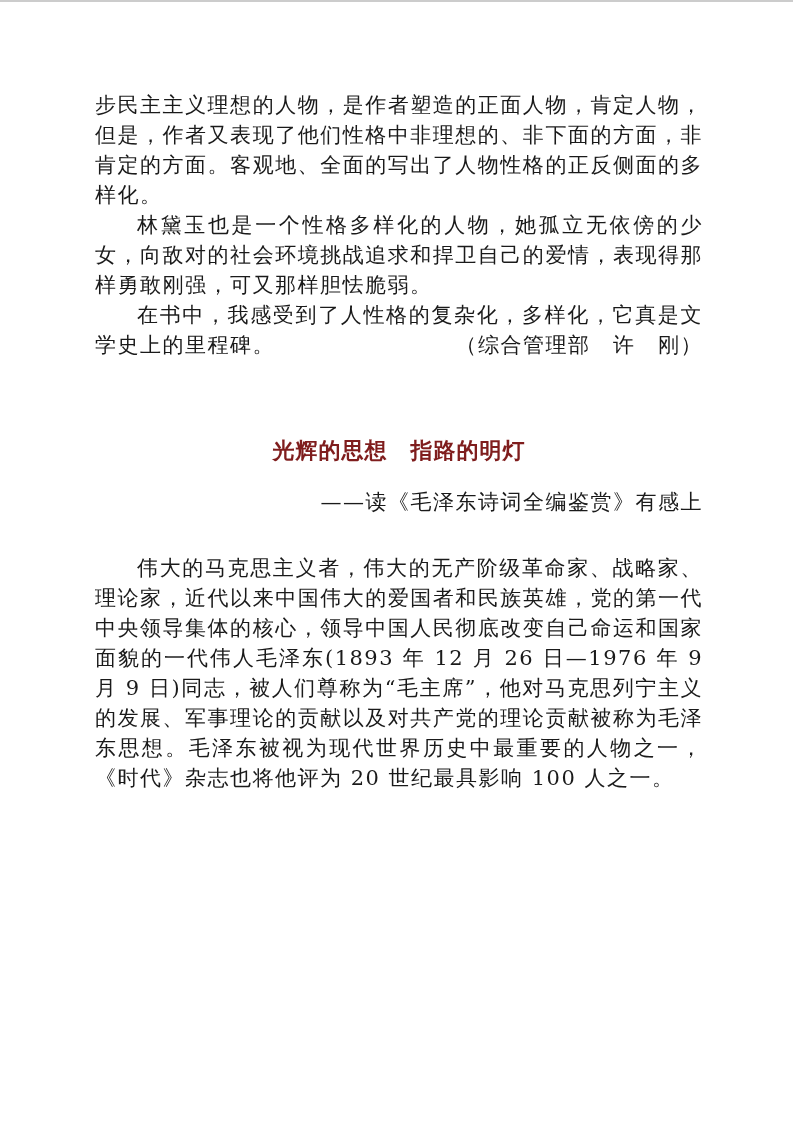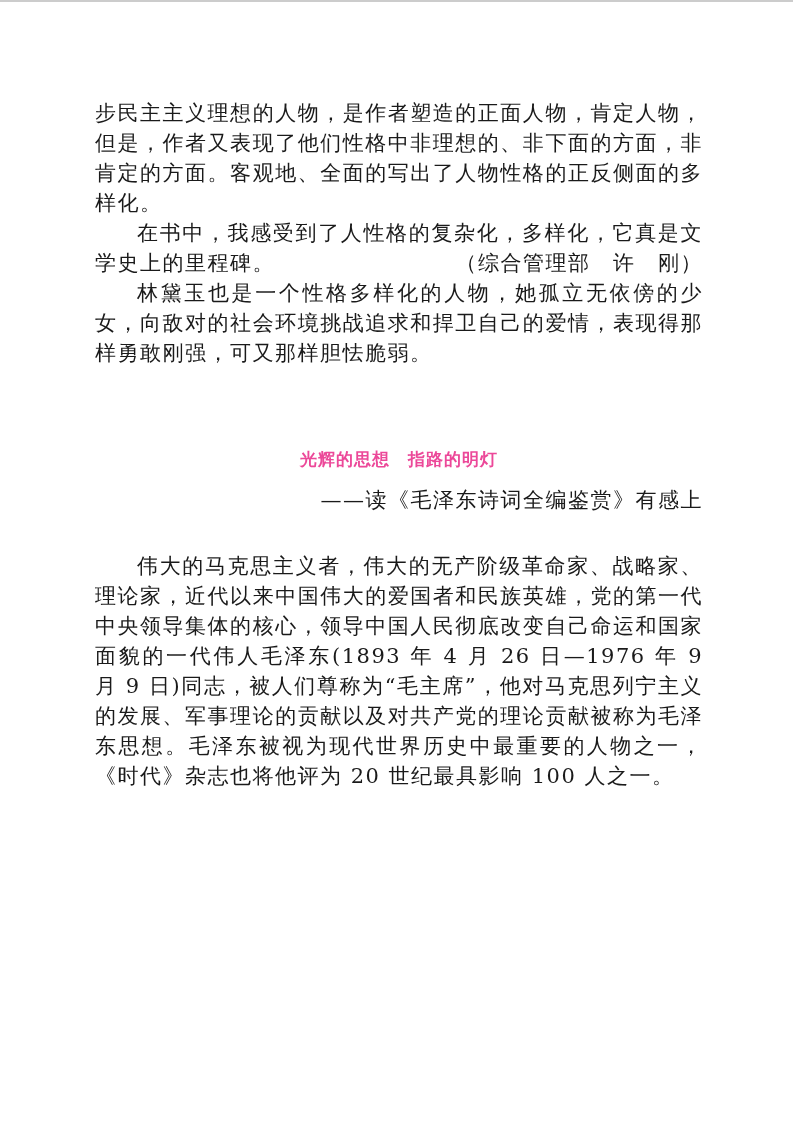--- a/index.html
+++ b/index.html
@@ -26,40 +26,40 @@
     width: 608px;
   }
   .para {
     font-size: 21px;
     line-height: 30px;
     letter-spacing: 1.5px;
     text-align: justify;
     text-indent: 2em;
     color: #1a1a1a;
   }
-  .para.first { text-indent: 0; margin-top: 8px; }
+  .para.first { text-indent: 0; }
   .para.closing { position: relative; }
   .closing .attribution {
     position: absolute;
     right: 0; bottom: 0;
     white-space: nowrap;
     letter-spacing: 1.5px;
   }
   .article2 .title {
     margin-top: 74px;
     font-family: "DejaVu Sans", "Liberation Sans", sans-serif;
     font-weight: 700;
-    font-size: 17px;
+    font-size: 22px;
     line-height: 34px;
     text-align: center;
     letter-spacing: 1px;
-    color: #ec4899;
+    color: #7f1d1d;
   }
   .article2 .subtitle {
-    margin-top: 9px;
+    margin-top: 19px;
     font-size: 21px;
     line-height: 30px;
     text-align: right;
     letter-spacing: 1.5px;
     color: #1a1a1a;
   }
   .article2 .intro { margin-top: 36px; }
   .pageno {
     position: absolute;
     top: 1038px; left: 0;
@@ -73,28 +73,28 @@
 </head>
 <body>
 
 <div class="page">
   <div class="top-edge"></div>
 
   <main class="content">
 
     <section class="article">
       <p class="para first">步民主主义理想的人物，是作者塑造的正面人物，肯定人物，但是，作者又表现了他们性格中非理想的、非下面的方面，非肯定的方面。客观地、全面的写出了人物性格的正反侧面的多样化。</p>
+      <p class="para">林黛玉也是一个性格多样化的人物，她孤立无依傍的少女，向敌对的社会环境挑战追求和捍卫自己的爱情，表现得那样勇敢刚强，可又那样胆怯脆弱。</p>
       <p class="para closing">
         <span>在书中，我感受到了人性格的复杂化，多样化，它真是文学史上的里程碑。</span>
         <span class="attribution">（综合管理部　许　刚）</span>
       </p>
-      <p class="para">林黛玉也是一个性格多样化的人物，她孤立无依傍的少女，向敌对的社会环境挑战追求和捍卫自己的爱情，表现得那样勇敢刚强，可又那样胆怯脆弱。</p>
     </section>
 
     <section class="article2">
       <h1 class="title">光辉的思想　指路的明灯</h1>
       <div class="subtitle">——读《毛泽东诗词全编鉴赏》有感上</div>
-      <p class="para intro">伟大的马克思主义者，伟大的无产阶级革命家、战略家、理论家，近代以来中国伟大的爱国者和民族英雄，党的第一代中央领导集体的核心，领导中国人民彻底改变自己命运和国家面貌的一代伟人毛泽东(1893 年 4 月 26 日—1976 年 9 月 9 日)同志，被人们尊称为“毛主席”，他对马克思列宁主义的发展、军事理论的贡献以及对共产党的理论贡献被称为毛泽东思想。毛泽东被视为现代世界历史中最重要的人物之一，《时代》杂志也将他评为 20 世纪最具影响 100 人之一。</p>
+      <p class="para intro">伟大的马克思主义者，伟大的无产阶级革命家、战略家、理论家，近代以来中国伟大的爱国者和民族英雄，党的第一代中央领导集体的核心，领导中国人民彻底改变自己命运和国家面貌的一代伟人毛泽东(1893 年 12 月 26 日—1976 年 9 月 9 日)同志，被人们尊称为“毛主席”，他对马克思列宁主义的发展、军事理论的贡献以及对共产党的理论贡献被称为毛泽东思想。毛泽东被视为现代世界历史中最重要的人物之一，《时代》杂志也将他评为 20 世纪最具影响 100 人之一。</p>
     </section>
 
   </main>
 
 </div>
 
 </body></html>

